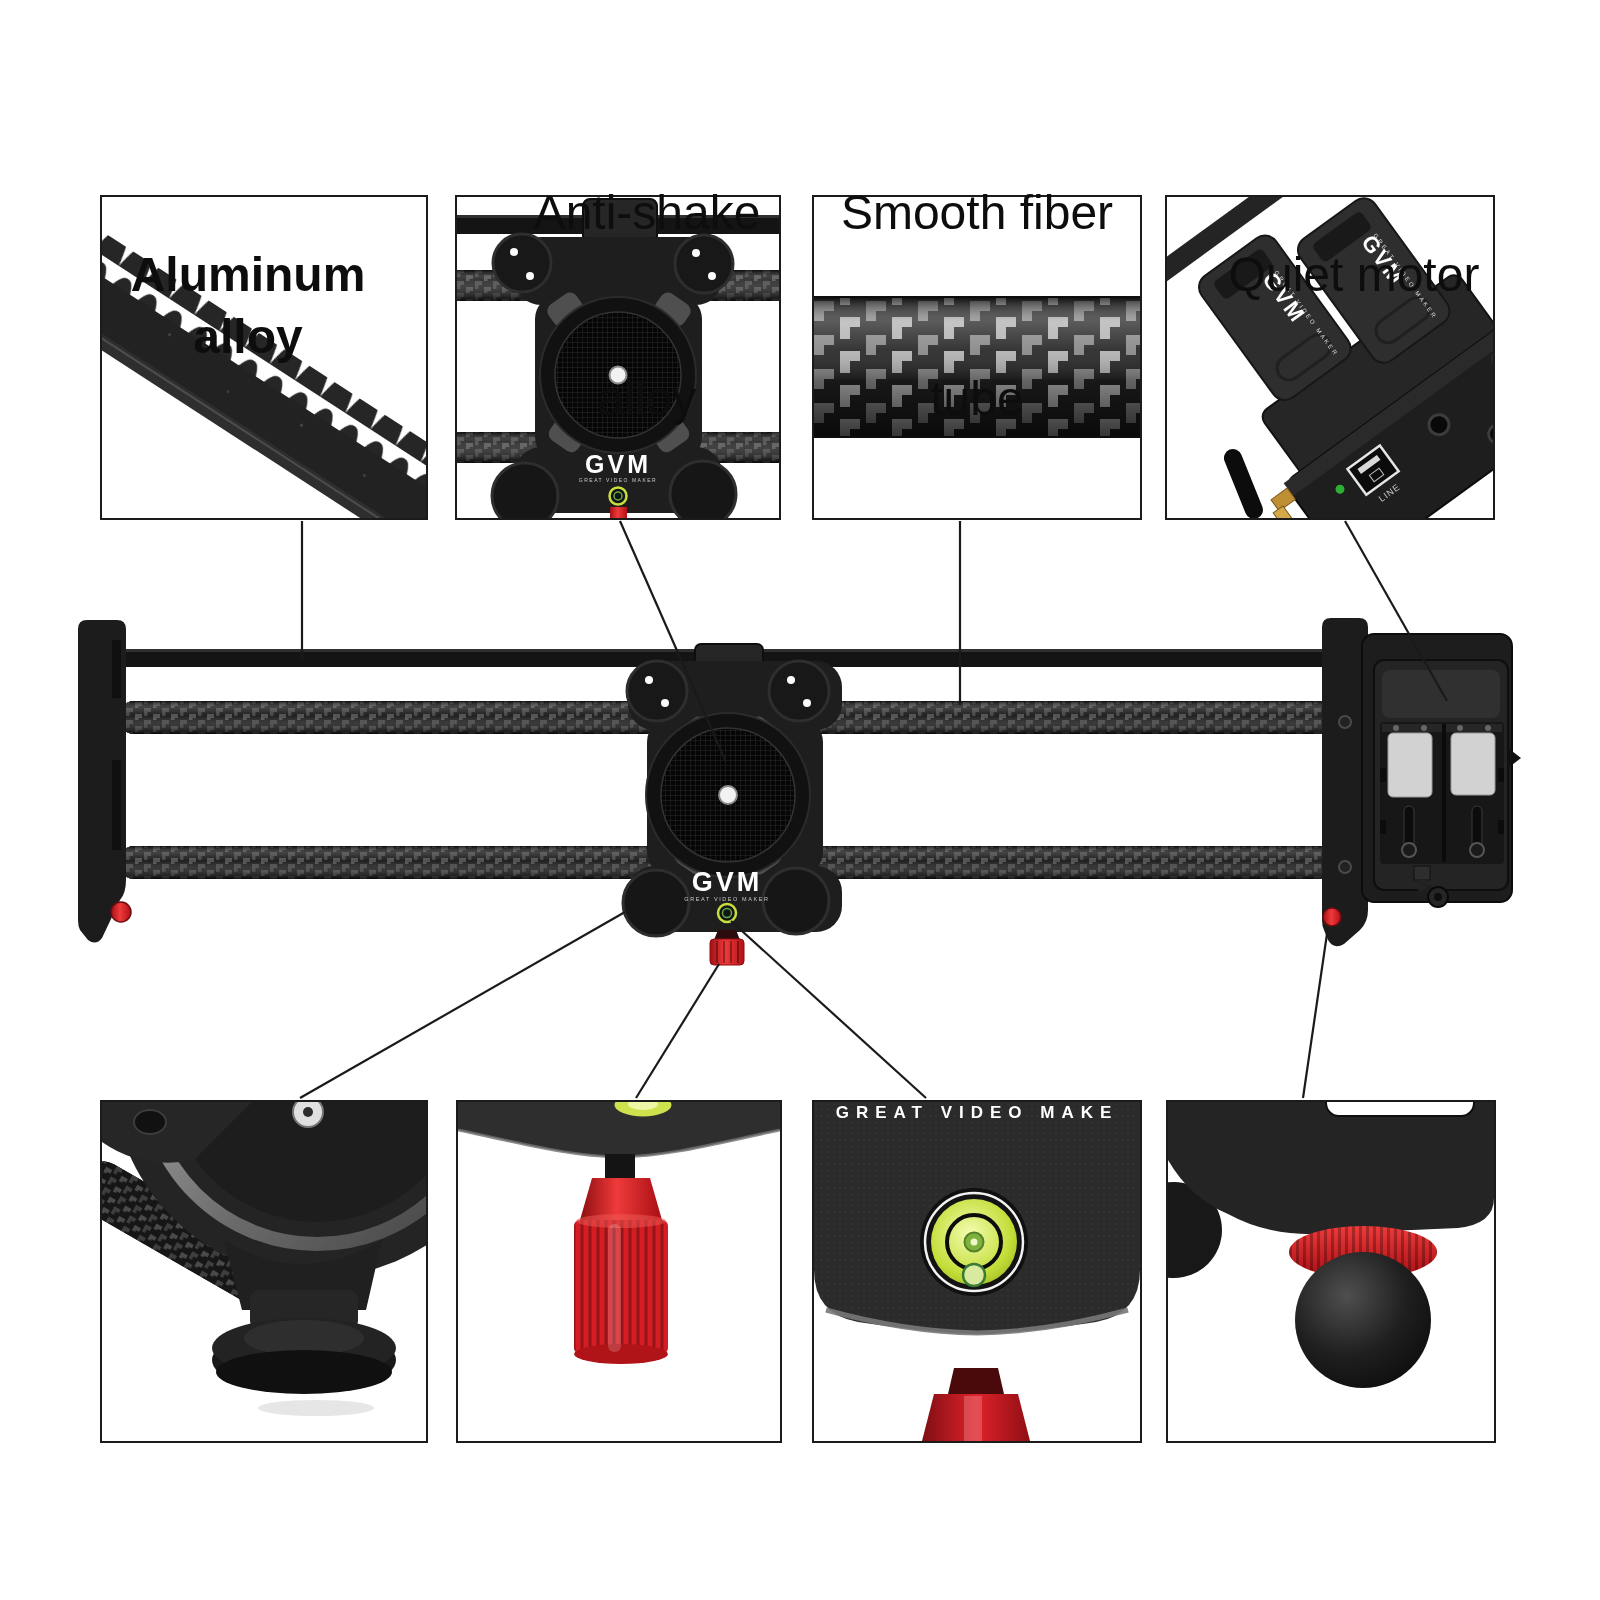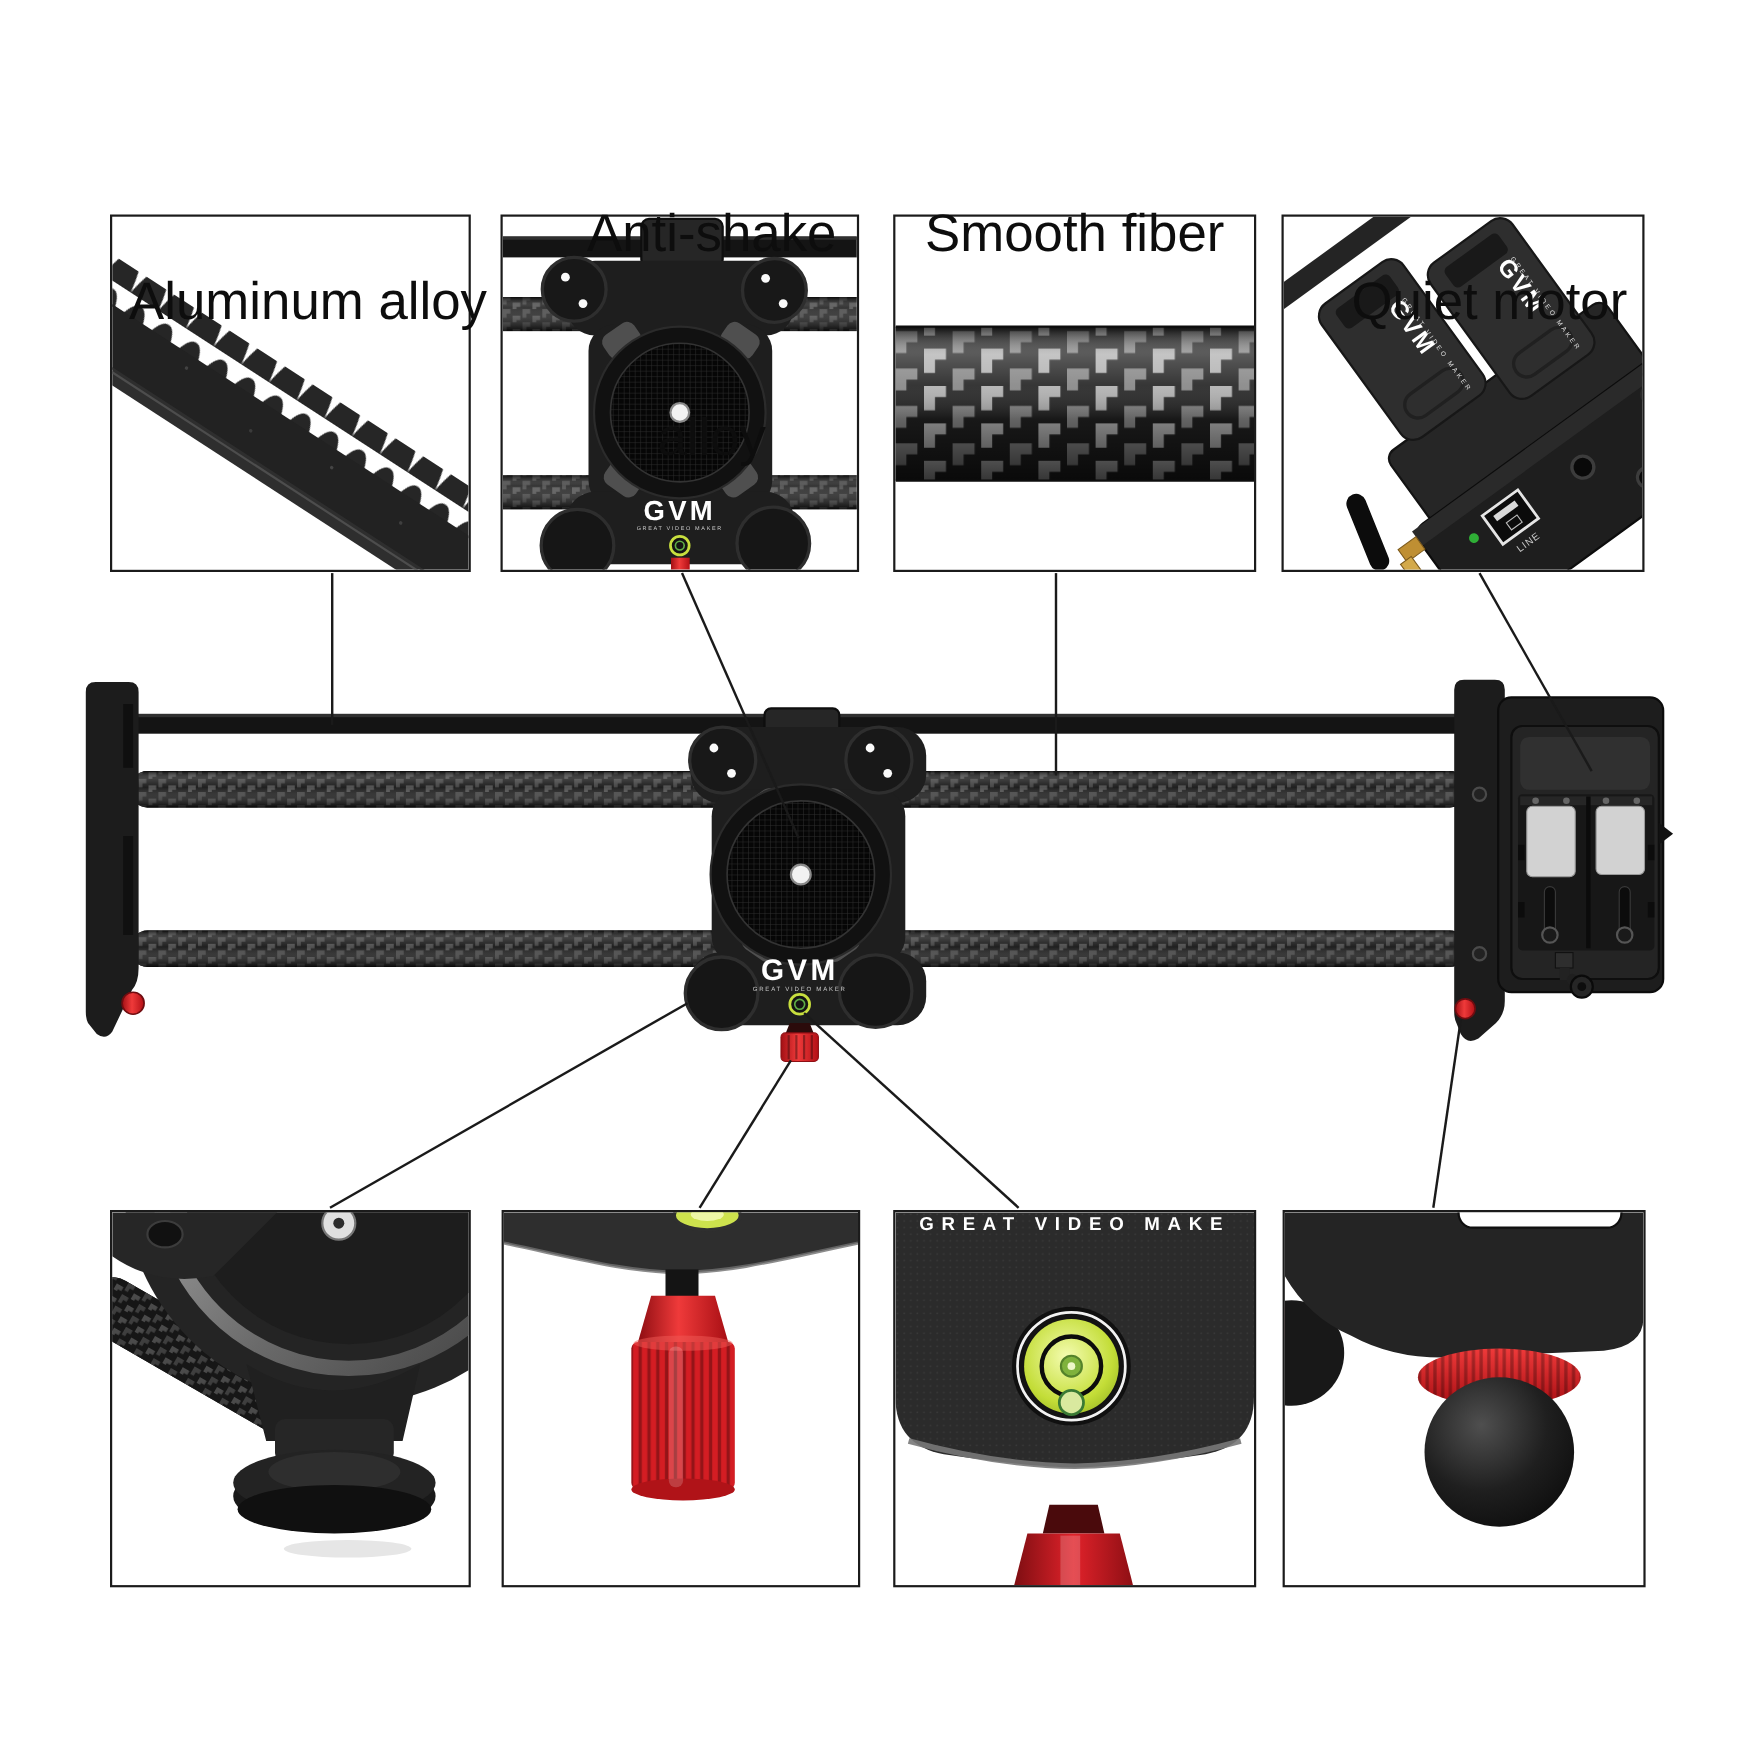--- a/index.html
+++ b/index.html
@@ -443,29 +443,30 @@
         <rect x="158" y="-12" width="148" height="26" rx="13" fill="#ffffff" stroke="#0f0f0f" stroke-width="2"></rect>
       </g>
       <g>
         <ellipse cx="195" cy="150" rx="74" ry="26" fill="url(#ring8)"></ellipse>
         <ellipse cx="195" cy="150" rx="74" ry="26" fill="url(#rp8)"></ellipse>
       </g>
       <circle cx="195" cy="218" r="68" fill="url(#ball8)"></circle>
     </svg>
   </div>
 
-  <div class="lbl" style="left:116px;top:120px;width:328px;">
+  <div class="lbl" style="left:84px;top:120px;width:328px;font-weight:bold;">
     <div class="lline">Aluminum alloy</div>
   </div>
   <div class="lbl" style="left:455px;top:58px;width:384px;">
     <div class="lline">Anti-shake</div>
     <div class="lline">alloy</div>
   </div>
   <div class="lbl" style="left:812px;top:58px;width:330px;">
     <div class="lline">Smooth fiber</div>
+    <div class="lline">tube</div>
   </div>
   <div class="lbl" style="left:1165px;top:120px;width:378px;">
     <div class="lline">Quiet motor</div>
   </div>
 
   <div class="lbl" style="left:86px;top:1468px;width:356px;">
     <div class="lline">Smooth bearing</div>
   </div>
   <div class="lbl" style="left:456px;top:1468px;width:326px;">
     <div class="lline">Lock knob</div>

